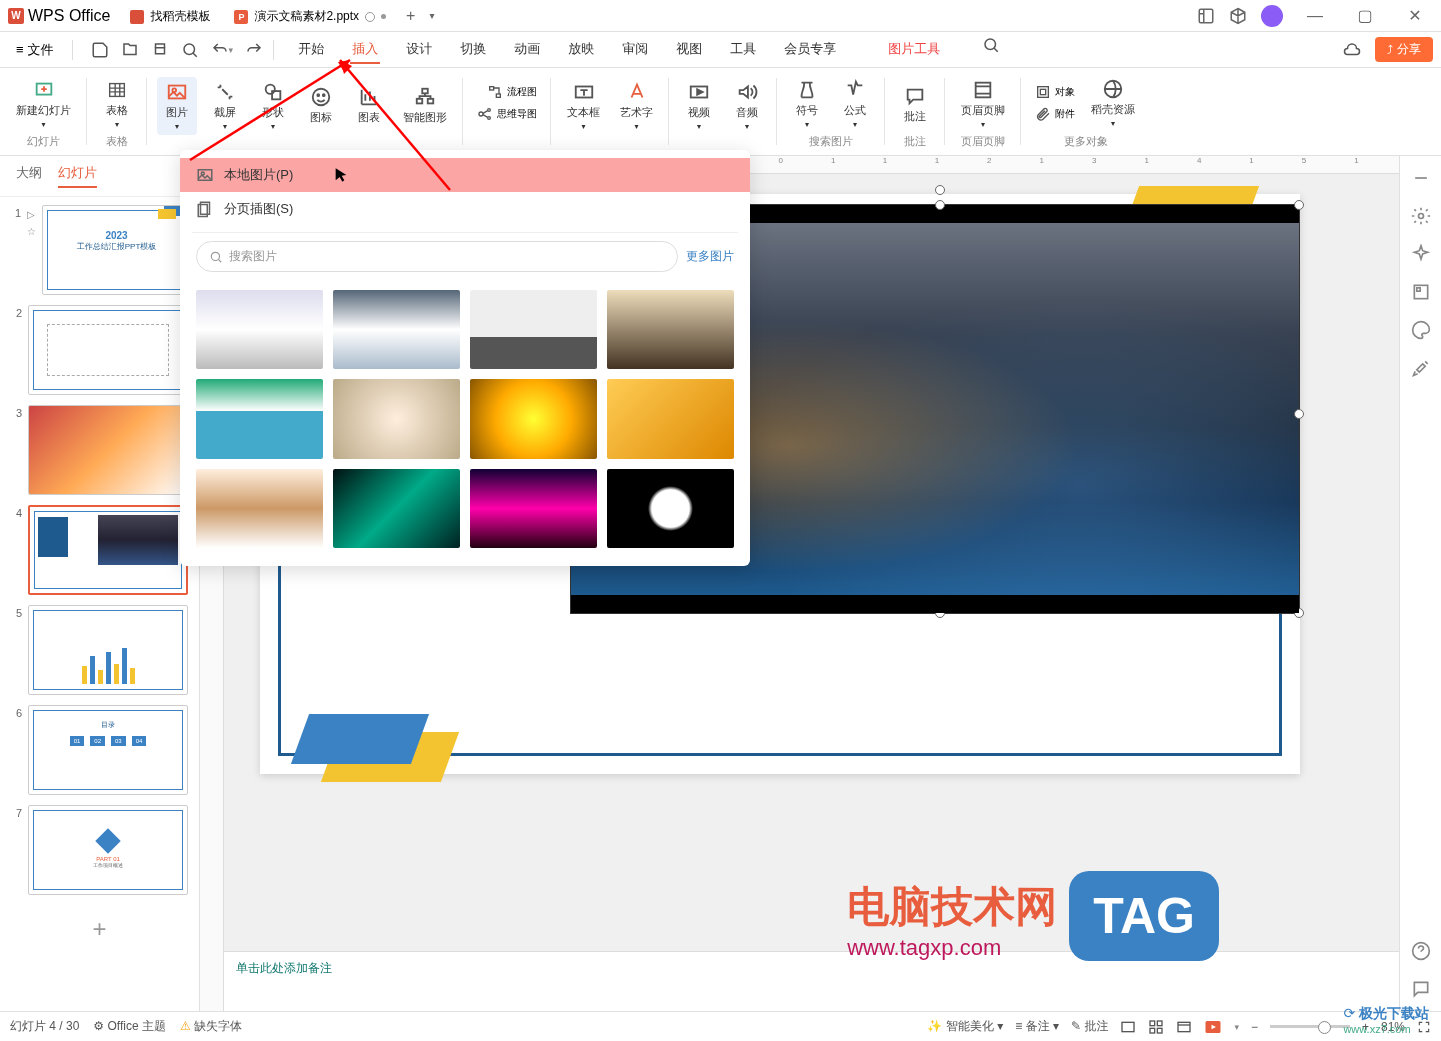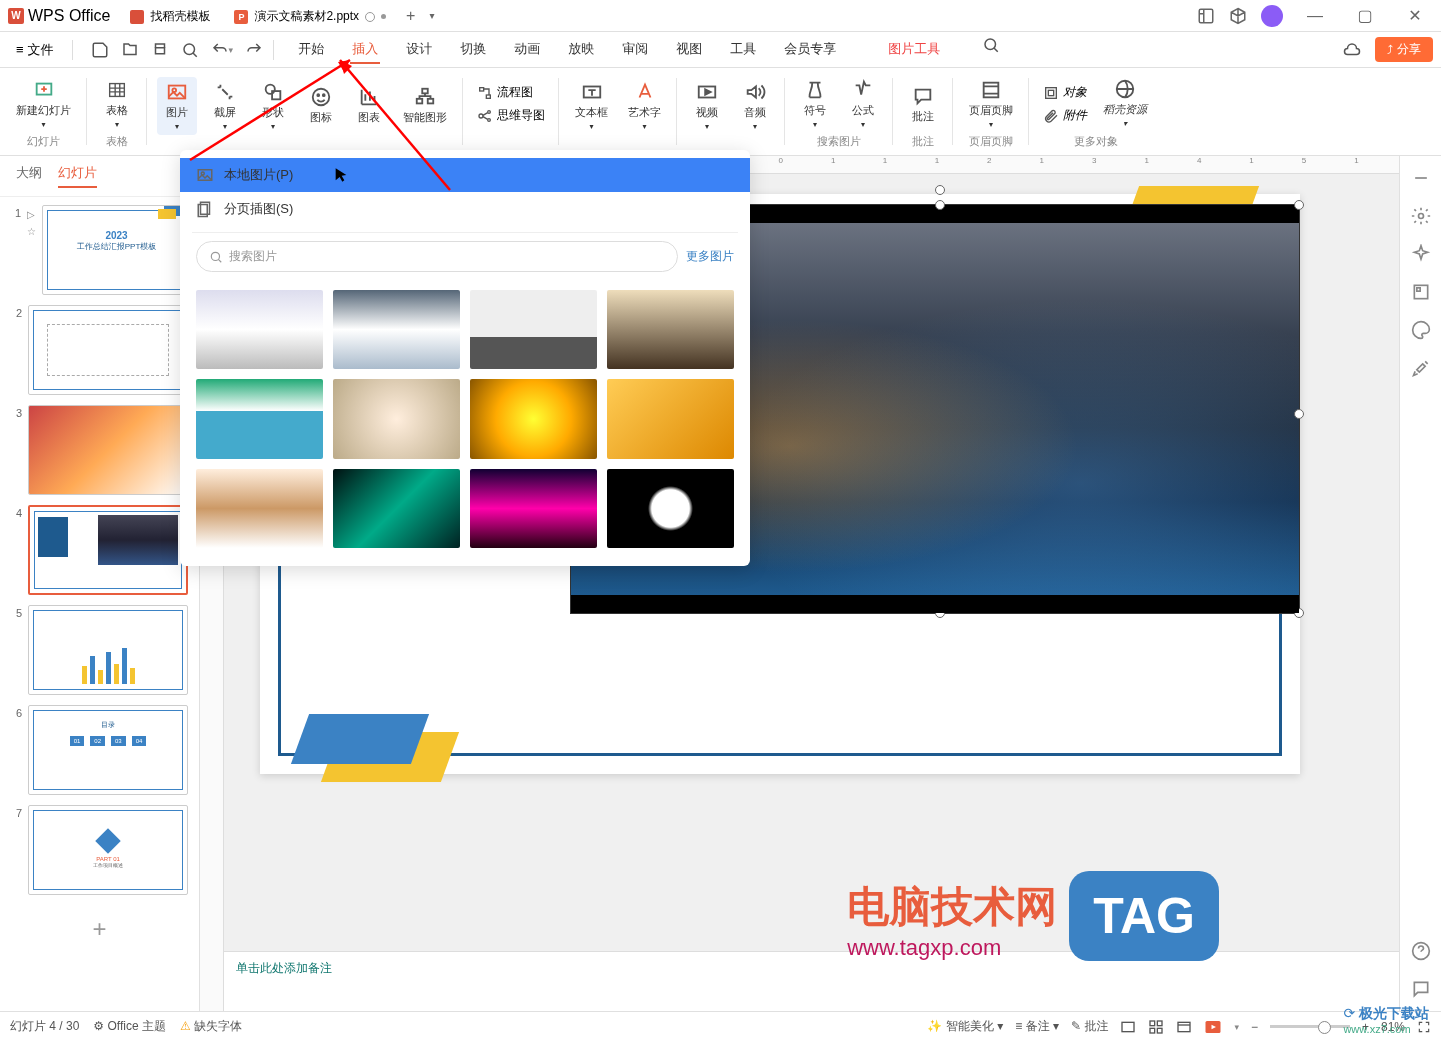--- a/index.html
+++ b/index.html
@@ -36,21 +36,21 @@
 .ribbon { height: 88px; background: #fff; display: flex; border-bottom: 1px solid #e0e0e0; }
 .ribbon-group { display: flex; flex-direction: column; align-items: center; padding: 6px 10px; position: relative; }
 .ribbon-group::after { content: ''; position: absolute; right: 0; top: 10px; bottom: 10px; width: 1px; background: #e5e5e5; }
 .ribbon-group:last-child::after { display: none; }
 .ribbon-buttons { display: flex; gap: 8px; flex: 1; align-items: center; }
 .ribbon-btn { display: flex; flex-direction: column; align-items: center; gap: 2px; padding: 4px 6px; cursor: pointer; font-size: 11px; color: #333; min-width: 40px;}
 .ribbon-btn.selected { background: #eaf1fb; border-radius: 4px; }
 .ribbon-btn svg, .ribbon-btn .icon { width: 22px; height: 22px; }
 .ribbon-label { font-size: 11px; color: #888; margin-top: auto; }
 .ribbon-col { display: flex; flex-direction: column; gap: 2px; }
-.ribbon-col-item { display: flex; align-items: center; gap: 4px; font-size: 12px; padding: 2px 4px; }
+.ribbon-col-item { display: flex; align-items: center; gap: 4px; font-size: 10px; padding: 2px 4px; justify-content: flex-end; }
 
 .workarea { display: flex; position: absolute; top: 156px; bottom: 30px; left: 0; right: 0; }
 .sidepanel { width: 200px; background: #fff; border-right: 1px solid #e0e0e0; display: flex; flex-direction: column; }
 .sidepanel-tabs { display: flex; gap: 16px; padding: 8px 16px; font-size: 13px; border-bottom: 1px solid #eee; }
 .sidepanel-tab { color: #666; cursor: pointer; padding-bottom: 4px; }
 .sidepanel-tab.active { color: #e85d3d; border-bottom: 2px solid #e85d3d; }
 .thumbs { flex: 1; overflow-y: auto; padding: 8px; }
 .thumb-row { display: flex; gap: 6px; margin-bottom: 10px; align-items: flex-start; }
 .thumb-num { font-size: 11px; color: #666; width: 14px; text-align: right; padding-top: 2px; }
 .thumb { width: 160px; height: 90px; border: 1px solid #ccc; background: #fff; border-radius: 2px; position: relative; overflow: hidden; }
@@ -67,21 +67,21 @@
 .slide-accent1 { position: absolute; width: 120px; height: 50px; background: linear-gradient(135deg, #f4c430, #f4c430); transform: skewX(-20deg); }
 .slide-accent2 { position: absolute; width: 120px; height: 50px; background: linear-gradient(135deg, #3b82c4, #3b82c4); transform: skewX(-20deg); }
 .city-image { position: absolute; right: 0; top: 10px; width: 730px; height: 410px; background: linear-gradient(180deg, #4a5568 0%, #2d3748 40%, #1a202c 60%, #2c5282 80%, #3182ce 100%); border: 1px solid #333; }
 .city-image::before { content:''; position:absolute; top:0; left:0; right:0; height: 18px; background:#000;}
 .city-image::after { content:''; position:absolute; bottom:0; left:0; right:0; height: 18px; background:#000;}
 .sel-handle { position: absolute; width: 10px; height: 10px; background: #fff; border: 1px solid #666; border-radius: 50%; }
 .notes-area { position: absolute; bottom: 0; left: 24px; right: 0; height: 60px; background: #fff; border-top: 1px solid #ddd; padding: 8px 12px; font-size: 12px; color: #0f766e; }
 
 .dropdown-panel { position: absolute; top: 150px; left: 180px; width: 570px; background: #fff; border-radius: 6px; box-shadow: 0 4px 20px rgba(0,0,0,0.15); z-index: 100; padding: 8px 0; }
 .dd-item { display: flex; align-items: center; gap: 10px; padding: 8px 16px; font-size: 13px; color: #333; cursor: pointer; }
-.dd-item:hover, .dd-item.hover { background: #3b82f6; }
+.dd-item:hover, .dd-item.hover { background: #fca5a5; }
 .dd-icon { width: 18px; height: 18px; color: #666; }
 .dd-sep { height: 1px; background: #eee; margin: 6px 12px; }
 .dd-search { display: flex; align-items: center; margin: 8px 16px; gap: 8px; }
 .dd-search-box { flex: 1; border: 1px solid #ddd; border-radius: 16px; padding: 6px 12px; display: flex; align-items: center; gap: 6px; font-size: 12px; color: #999; }
 .dd-more-link { font-size: 12px; color: #3b82c4; cursor: pointer; }
 .dd-grid { display: grid; grid-template-columns: repeat(4, 1fr); gap: 10px; padding: 10px 16px; }
 .dd-thumb { aspect-ratio: 16/10; background: #888; border-radius: 2px; }
 
 .right-rail { width: 42px; background: #fff; border-left: 1px solid #e0e0e0; display: flex; flex-direction: column; align-items: center; padding: 12px 0; gap: 18px; }
 .rail-icon { width: 20px; height: 20px; color: #888; }
@@ -383,21 +383,21 @@
             <rect x="4" y="4" width="16" height="16"></rect>
             <path d="M4 8h16M4 16h16"></path>
           </svg>
           <span>页眉页脚</span>
           <span style="font-size:8px">▾</span>
         </div>
       </div>
     <span class="ribbon-label">页眉页脚</span>
   </div>
   <div class="ribbon-group">
-    <div style="display:flex; gap:6px;font-style:italic;">
+    <div style="display:flex; gap:6px;">
       <div class="ribbon-col" style="padding-top:8px">
         <div class="ribbon-col-item">
             <svg width="16" height="16" viewBox="0 0 24 24" fill="none" stroke="#555" stroke-width="2">
               <rect x="4" y="4" width="16" height="16"></rect>
               <rect x="8" y="8" width="8" height="8"></rect>
             </svg>
             <span>对象</span>
           </div>
         <div class="ribbon-col-item">
             <svg width="16" height="16" viewBox="0 0 24 24" fill="none" stroke="#555" stroke-width="2">

